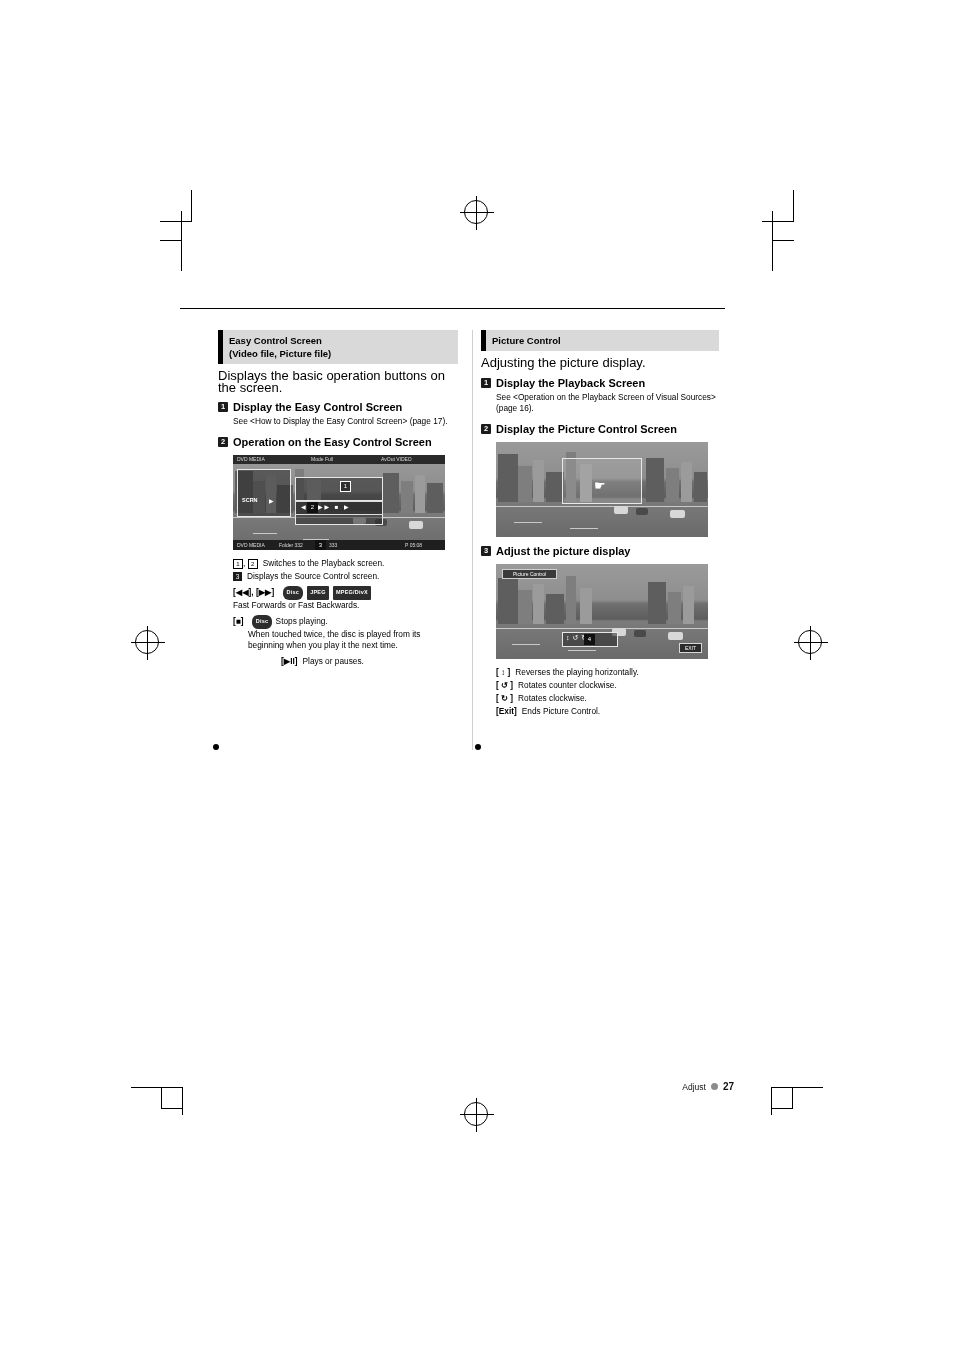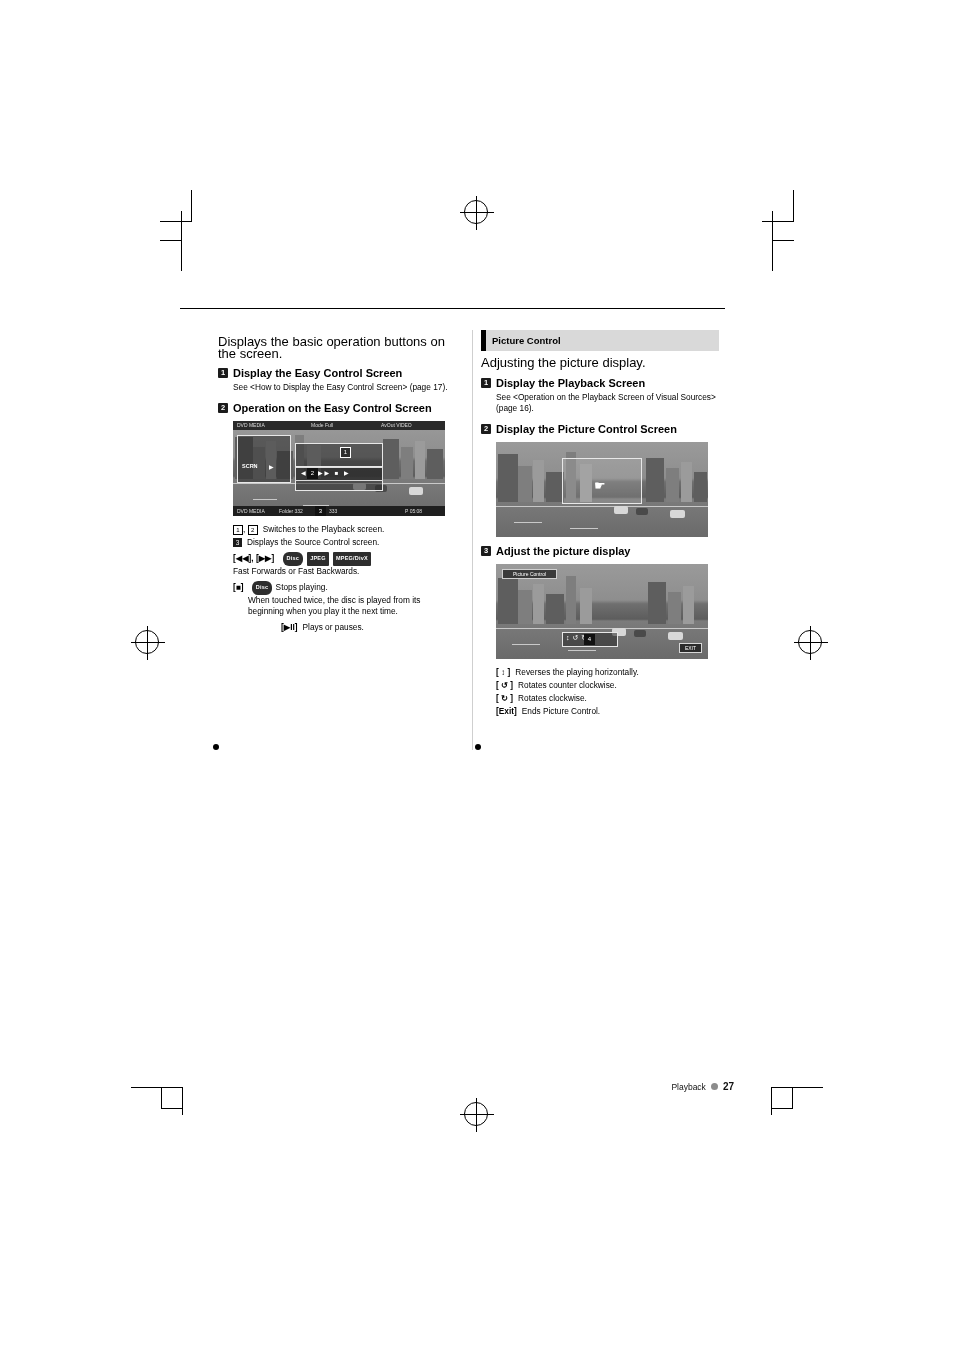--- a/index.html
+++ b/index.html
@@ -161,20 +161,24 @@
     <div class="reg-circle"></div>
   </div>
 
   <div class="top-rule"></div>
   <div class="col-sep"></div>
   <div class="side-dot" style="left:213px; top:744px;"></div>
   <div class="side-dot" style="left:475px; top:744px;"></div>
 
   <div class="col col-left">
 
+    <div class="sec-head">
+      <span>Easy Control Screen</span>
+      <span class="l2">(Video file, Picture file)</span>
+    </div>
 
     <p class="body-text">Displays the basic operation buttons on the screen.</p>
 
     <div class="step">
       <span class="num">1</span>
       <span class="step-title">Display the Easy Control Screen</span>
     </div>
     <div class="indent">See &lt;How to Display the Easy Control Screen&gt; (page 17).</div>
 
     <div class="step">
@@ -362,18 +366,18 @@
       </div>
       <div class="keyline">
         <span class="keytag" style="font-weight:bold;">[Exit]</span>
         <span>Ends Picture Control.</span>
       </div>
     </div>
 
   </div>
 
   <div class="footer">
-    <span>Playback</span>
+    <span>Adjust</span>
     <span class="dot"></span>
     <span class="pg">27</span>
   </div>
 
 </div>
 
 </body></html>

